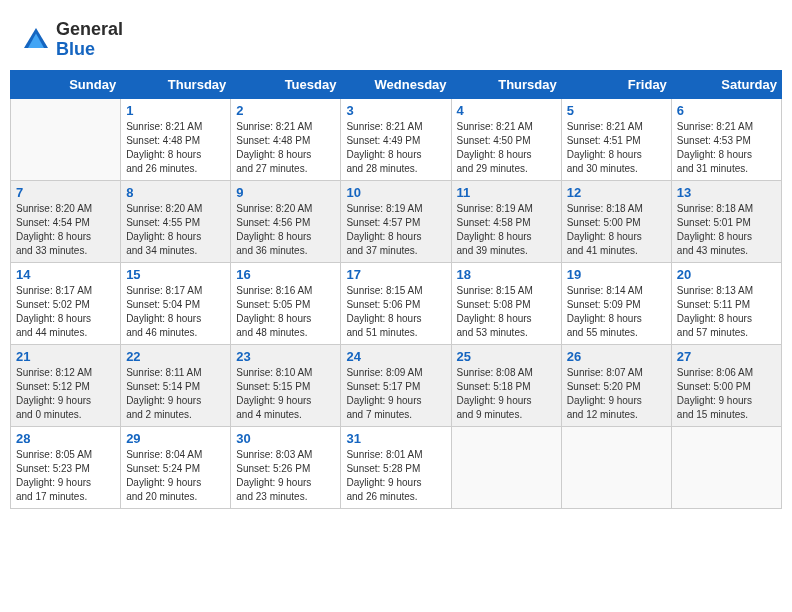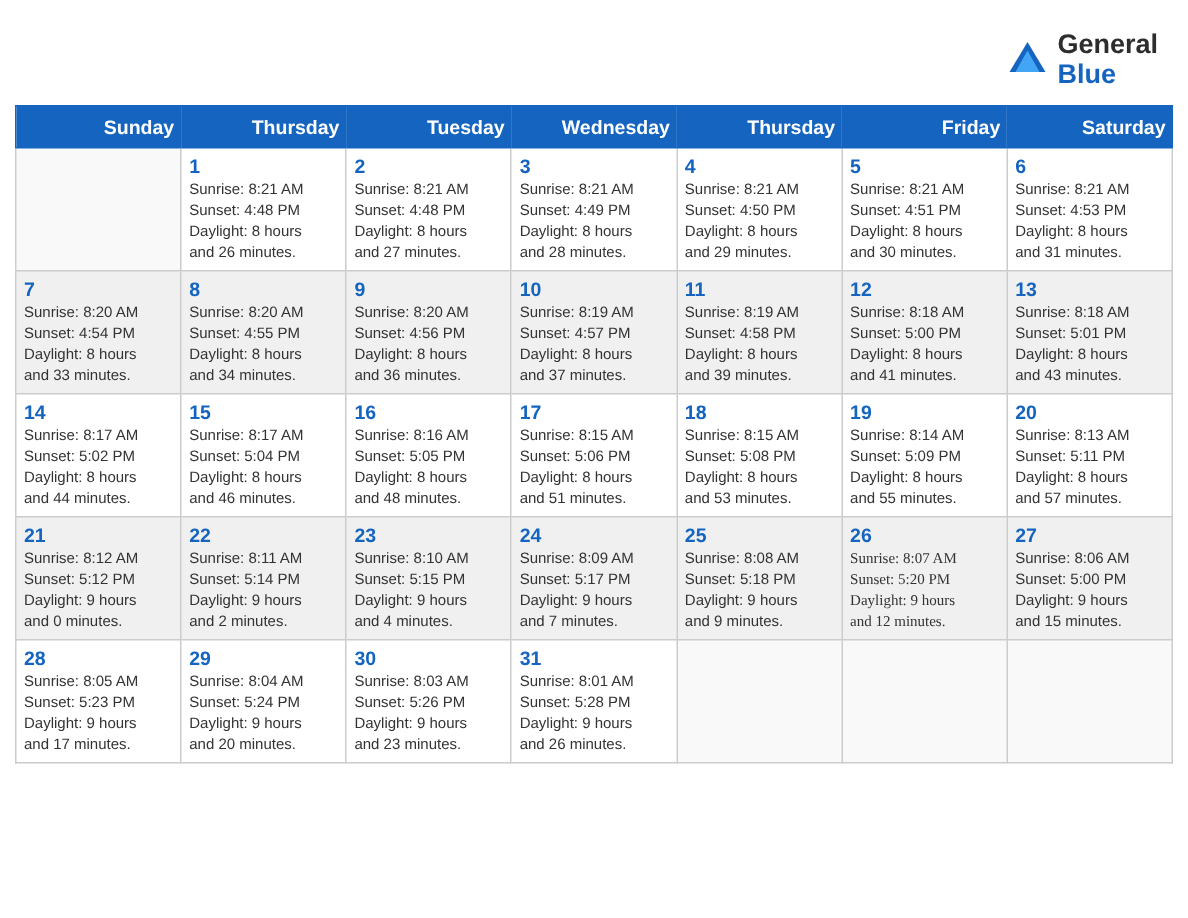--- a/index.html
+++ b/index.html
@@ -5,21 +5,21 @@
     * { box-sizing: border-box; margin: 0; padding: 0; }
     body {
       font-family: Arial, sans-serif;
       background: #fff;
       width: 792px;
       min-height: 612px;
       padding: 10px;
     }
     .header-area {
       display: flex;
-      justify-content: flex-end;
+      justify-content: flex-start;
       align-items: flex-start;
       padding: 10px 10px 5px 10px;
     }
     .logo {
       display: flex;
       align-items: center;
       gap: 0;
     }
     .logo-text {
       font-size: 18px;
@@ -298,21 +298,21 @@
         </td>
         <td>
           <span class="day-number">25</span>
           <div class="day-info" style="white-space: pre-line;">Sunrise: 8:08 AM
 Sunset: 5:18 PM
 Daylight: 9 hours
 and 9 minutes.</div>
         </td>
         <td>
           <span class="day-number">26</span>
-          <div class="day-info" style="white-space: pre-line; font-family: Liberation Serif, serif;">Sunrise: 8:07 AM
+          <div class="day-info" style="white-space: pre-line;">Sunrise: 8:07 AM
 Sunset: 5:20 PM
 Daylight: 9 hours
 and 12 minutes.</div>
         </td>
         <td>
           <span class="day-number">27</span>
           <div class="day-info" style="white-space: pre-line;">Sunrise: 8:06 AM
 Sunset: 5:00 PM
 Daylight: 9 hours
 and 15 minutes.</div>

